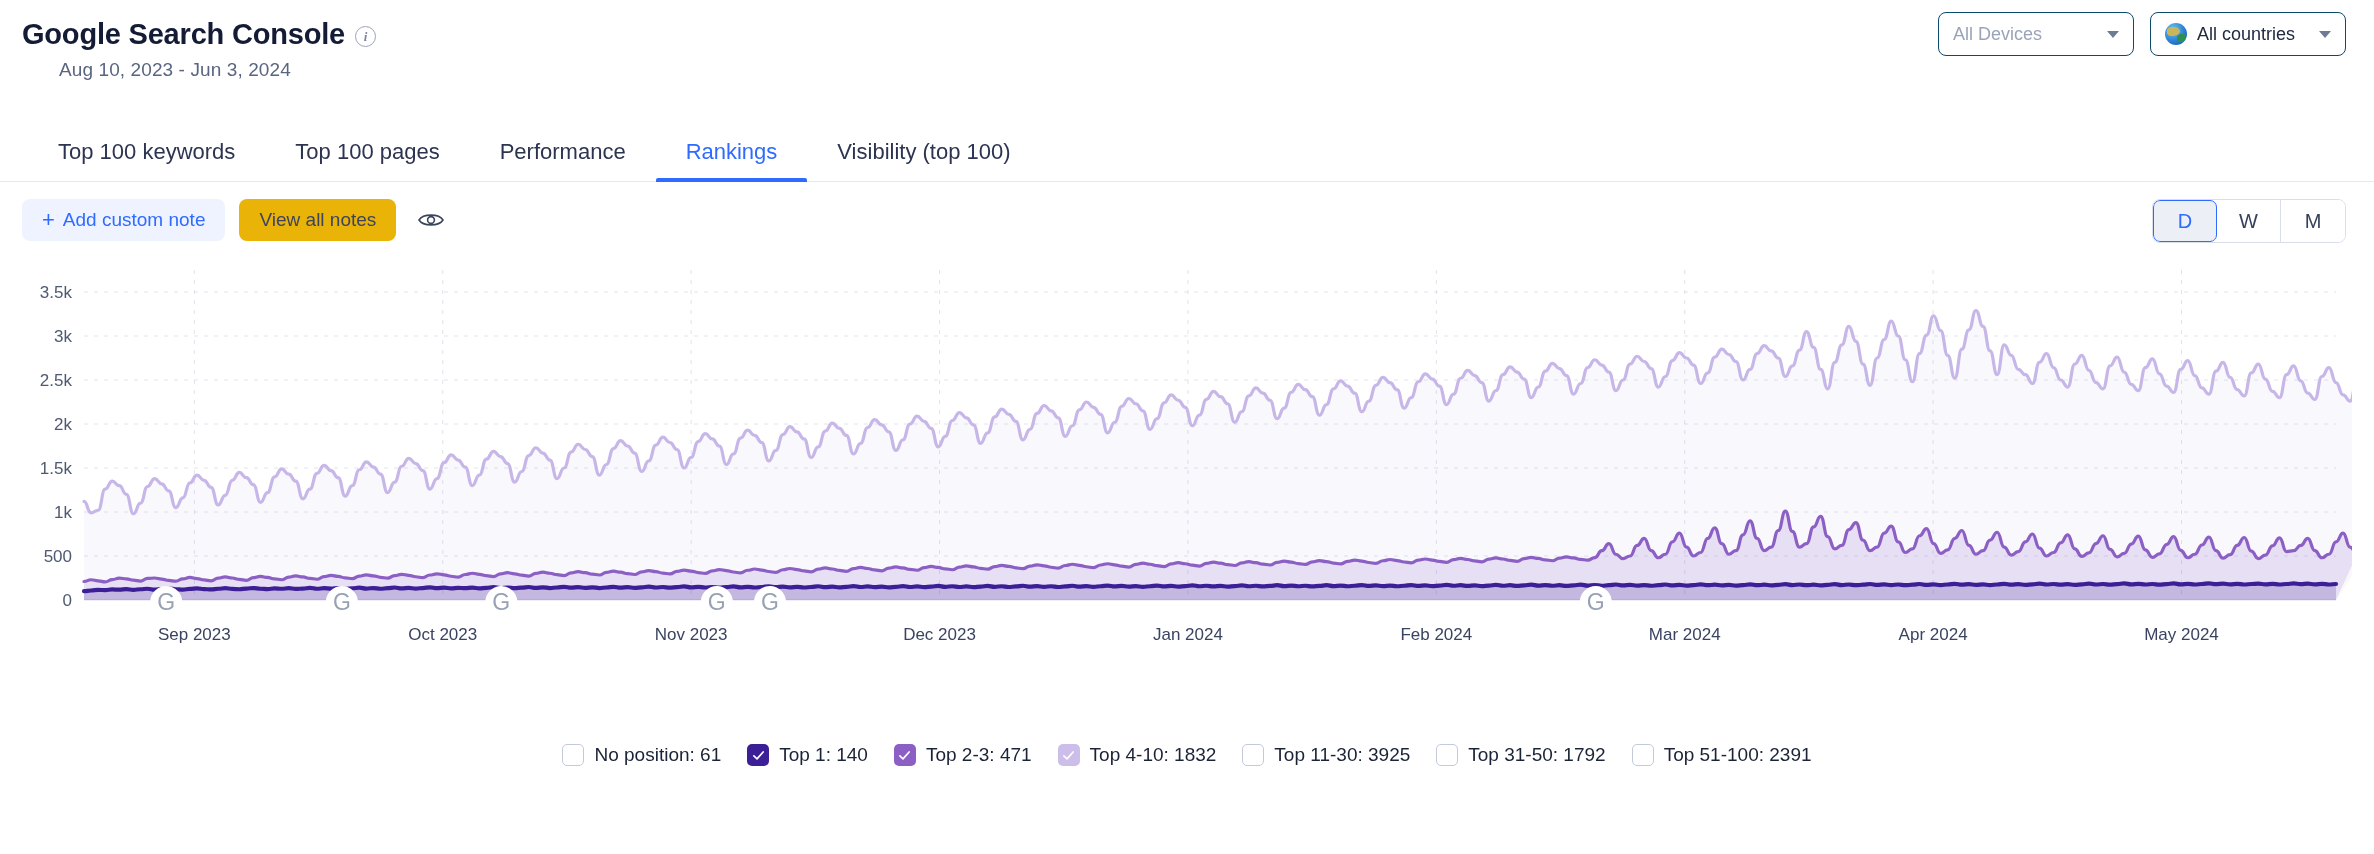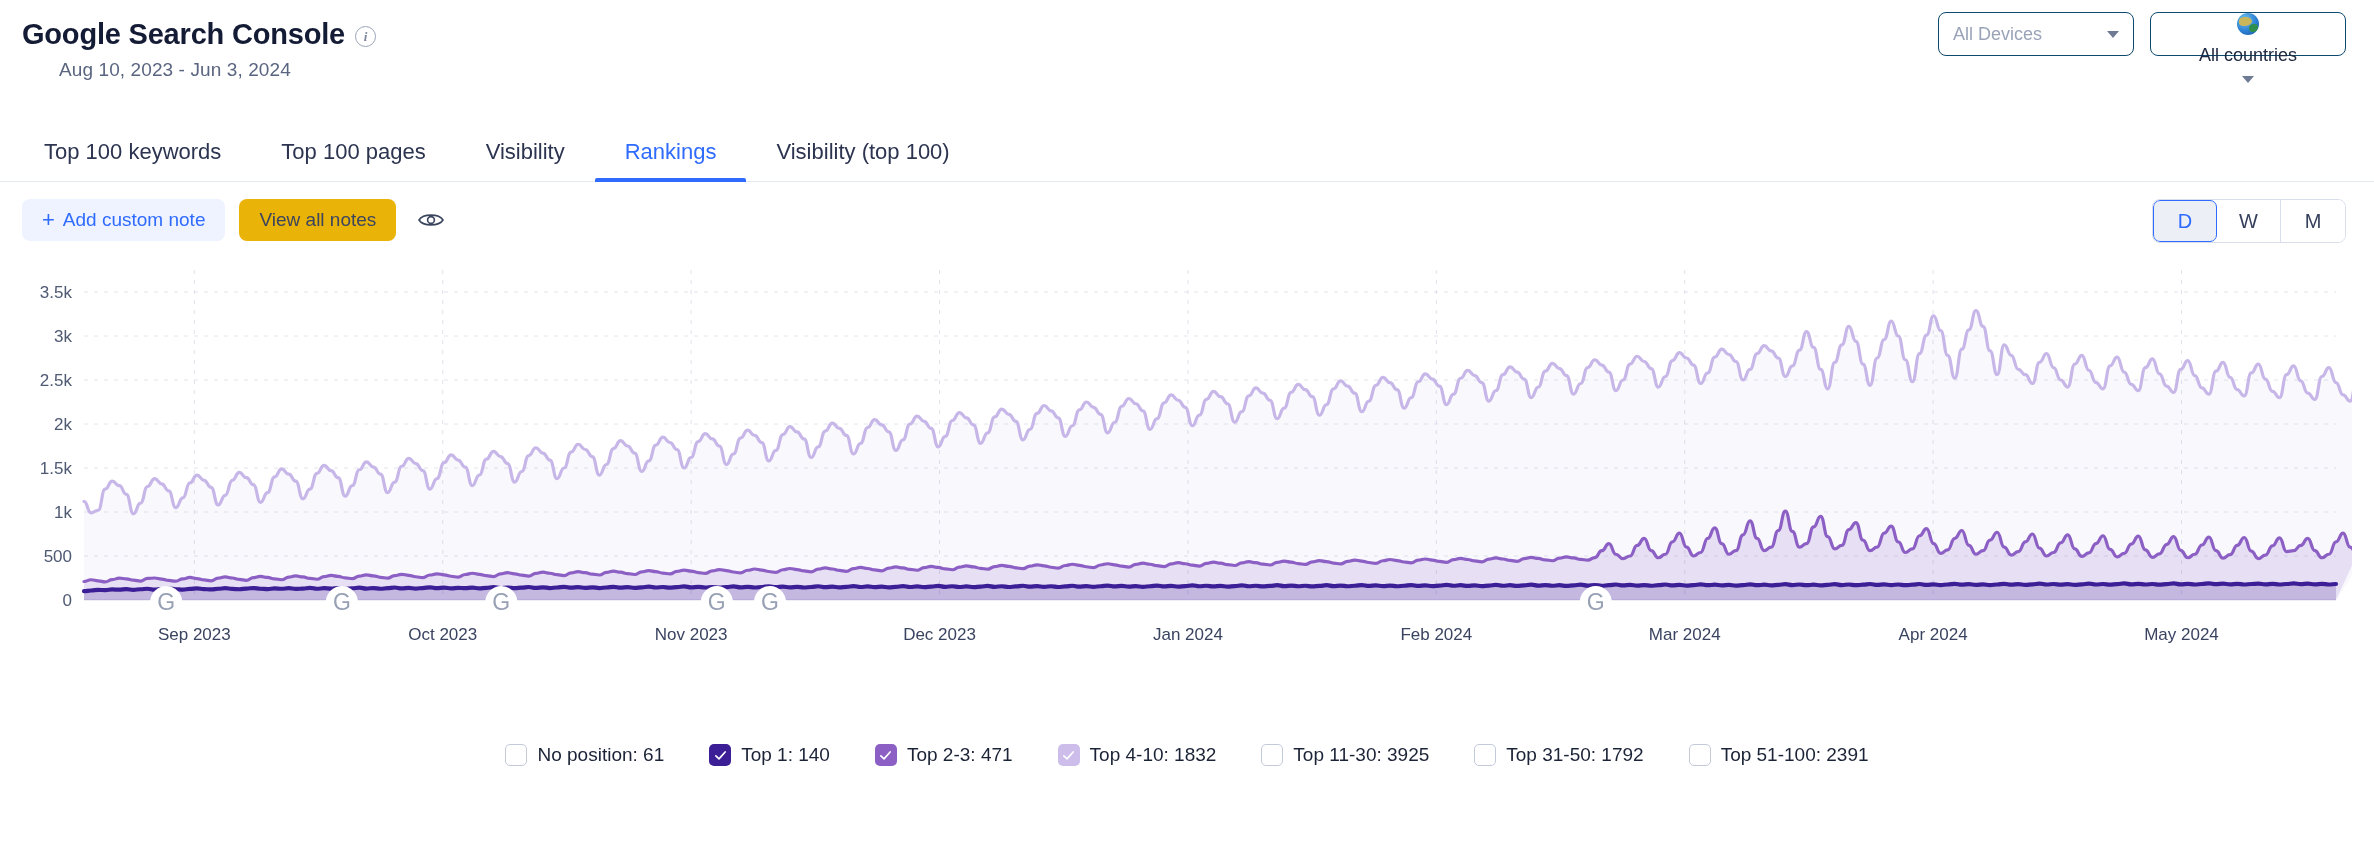--- a/index.html
+++ b/index.html
@@ -34,21 +34,21 @@
   .header-controls {
     position: absolute; top: 12px; right: 28px;
     display: flex; gap: 16px; align-items: center;
   }
   .select-box {
     height: 44px; border: 1px solid #0c4a6e; border-radius: 8px;
     background: #fff; display: flex; align-items: center;
     padding: 0 14px; min-width: 180px; gap: 10px; cursor: pointer;
   }
   .select-box.devices { width: 196px; }
-  .select-box.countries { width: 196px; flex-direction: column; }
+  .select-box.countries { width: 196px; }
   .select-label { font-size: 18px; color: #9aa3b8; flex: 1; }
   .select-label.dark { color: #222a42; }
   .globe {
     width: 22px; height: 22px; border-radius: 50%;
     background: radial-gradient(circle at 35% 30%, #6fc3f0 0%, #2b7fd4 55%, #15539b 100%);
     position: relative; overflow: hidden; flex: none;
   }
   .globe::before {
     content:''; position:absolute; width: 13px; height: 9px; left: 2px; top: 4px;
     background: #c9b65a; border-radius: 45% 55% 60% 40%;
@@ -58,21 +58,21 @@
     background: #2f8f4e; border-radius: 50% 40% 55% 45%;
   }
   .caret {
     width: 0; height: 0; border-left: 6px solid transparent;
     border-right: 6px solid transparent; border-top: 7px solid #6f7b94;
   }
 
   
   .tabs {
     display: flex; align-items: flex-end; height: 62px;
-    border-bottom: 1px solid #e4e8f0; padding-left: 14px;
+    border-bottom: 1px solid #e4e8f0; padding-left: 28px;
   }
   .tab {
     position: relative; font-size: 22px; color: #2c3450;
     padding: 0 30px 16px 30px; cursor: pointer; white-space: nowrap;
   }
   .tab.active { color: #2f6bff; font-weight: 400; }
   .tab.active::after {
     content: ''; position: absolute; left: 0; right: 0; bottom: -1px;
     height: 4px; background: #2f6bff; border-radius: 2px 2px 0 0;
   }
@@ -121,21 +121,21 @@
     font-size: 17px; fill: #3a4461; font-family: "Liberation Sans", sans-serif;
   }
   .g-badge-text {
     font-size: 23px; fill: #97a0b4; font-weight: 500;
     font-family: "Liberation Sans", sans-serif;
   }
 
   
   .legend {
     display: flex; justify-content: center; align-items: center;
-    gap: 45px; margin-top: 6px;
+    gap: 26px; margin-top: 6px;
   }
   .legend-item { display: flex; align-items: center; gap: 10px; cursor: pointer; }
   .cb {
     width: 22px; height: 22px; border-radius: 5px; flex: none;
     display: flex; align-items: center; justify-content: center;
     border: 1.6px solid #c3cad9; background: #fff;
   }
   .cb.checked { border: none; }
   .cb .tick { width: 13px; height: 13px; display: block; }
   .legend-label { font-size: 19px; color: #1b2337; white-space: nowrap; }
@@ -159,21 +159,21 @@
       <span class="globe"></span>
       <span class="select-label dark">All countries</span>
       <span class="caret"></span>
     </div>
   </div>
 </div>
 
 <div class="tabs">
   <div class="tab">Top 100 keywords</div>
   <div class="tab">Top 100 pages</div>
-  <div class="tab">Visibility</div>
+  <div class="tab">Performance</div>
   <div class="tab active">Rankings</div>
   <div class="tab">Visibility (top 100)</div>
 </div>
 
 <div class="toolbar">
   <div class="btn btn-add">
     <span class="plus">+</span>
     <span>Add custom note</span>
   </div>
   <div class="btn btn-view">

